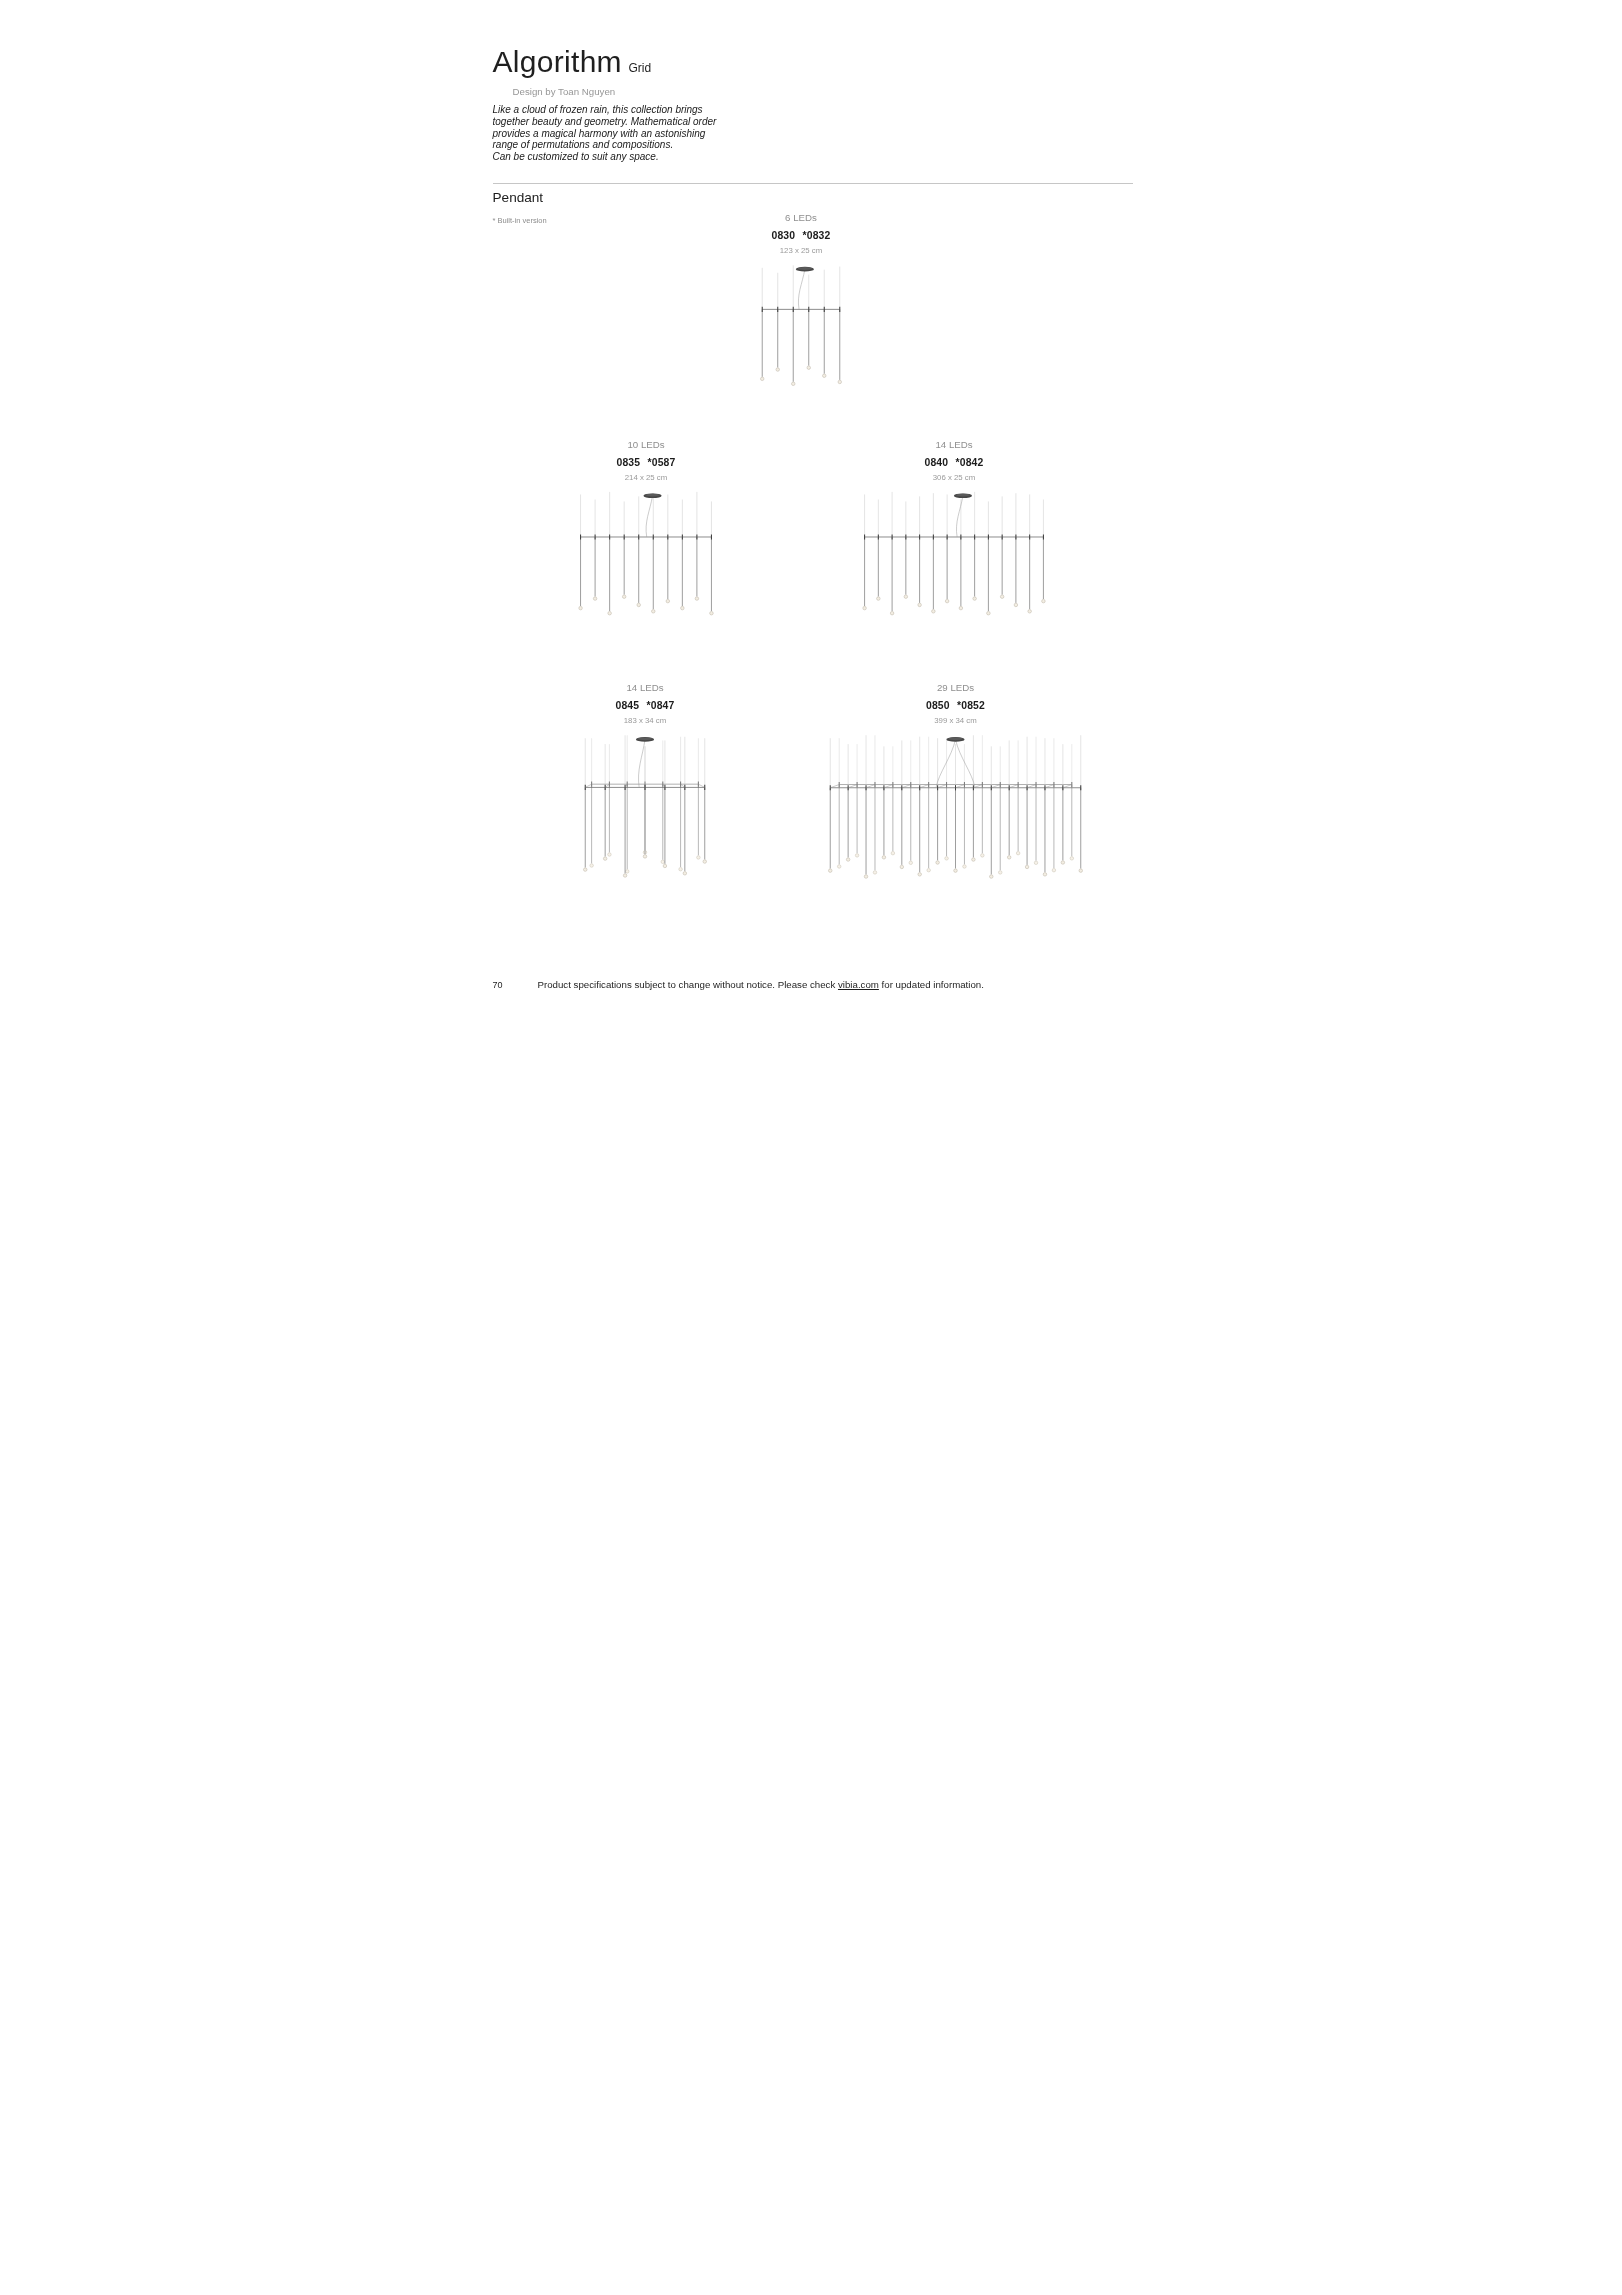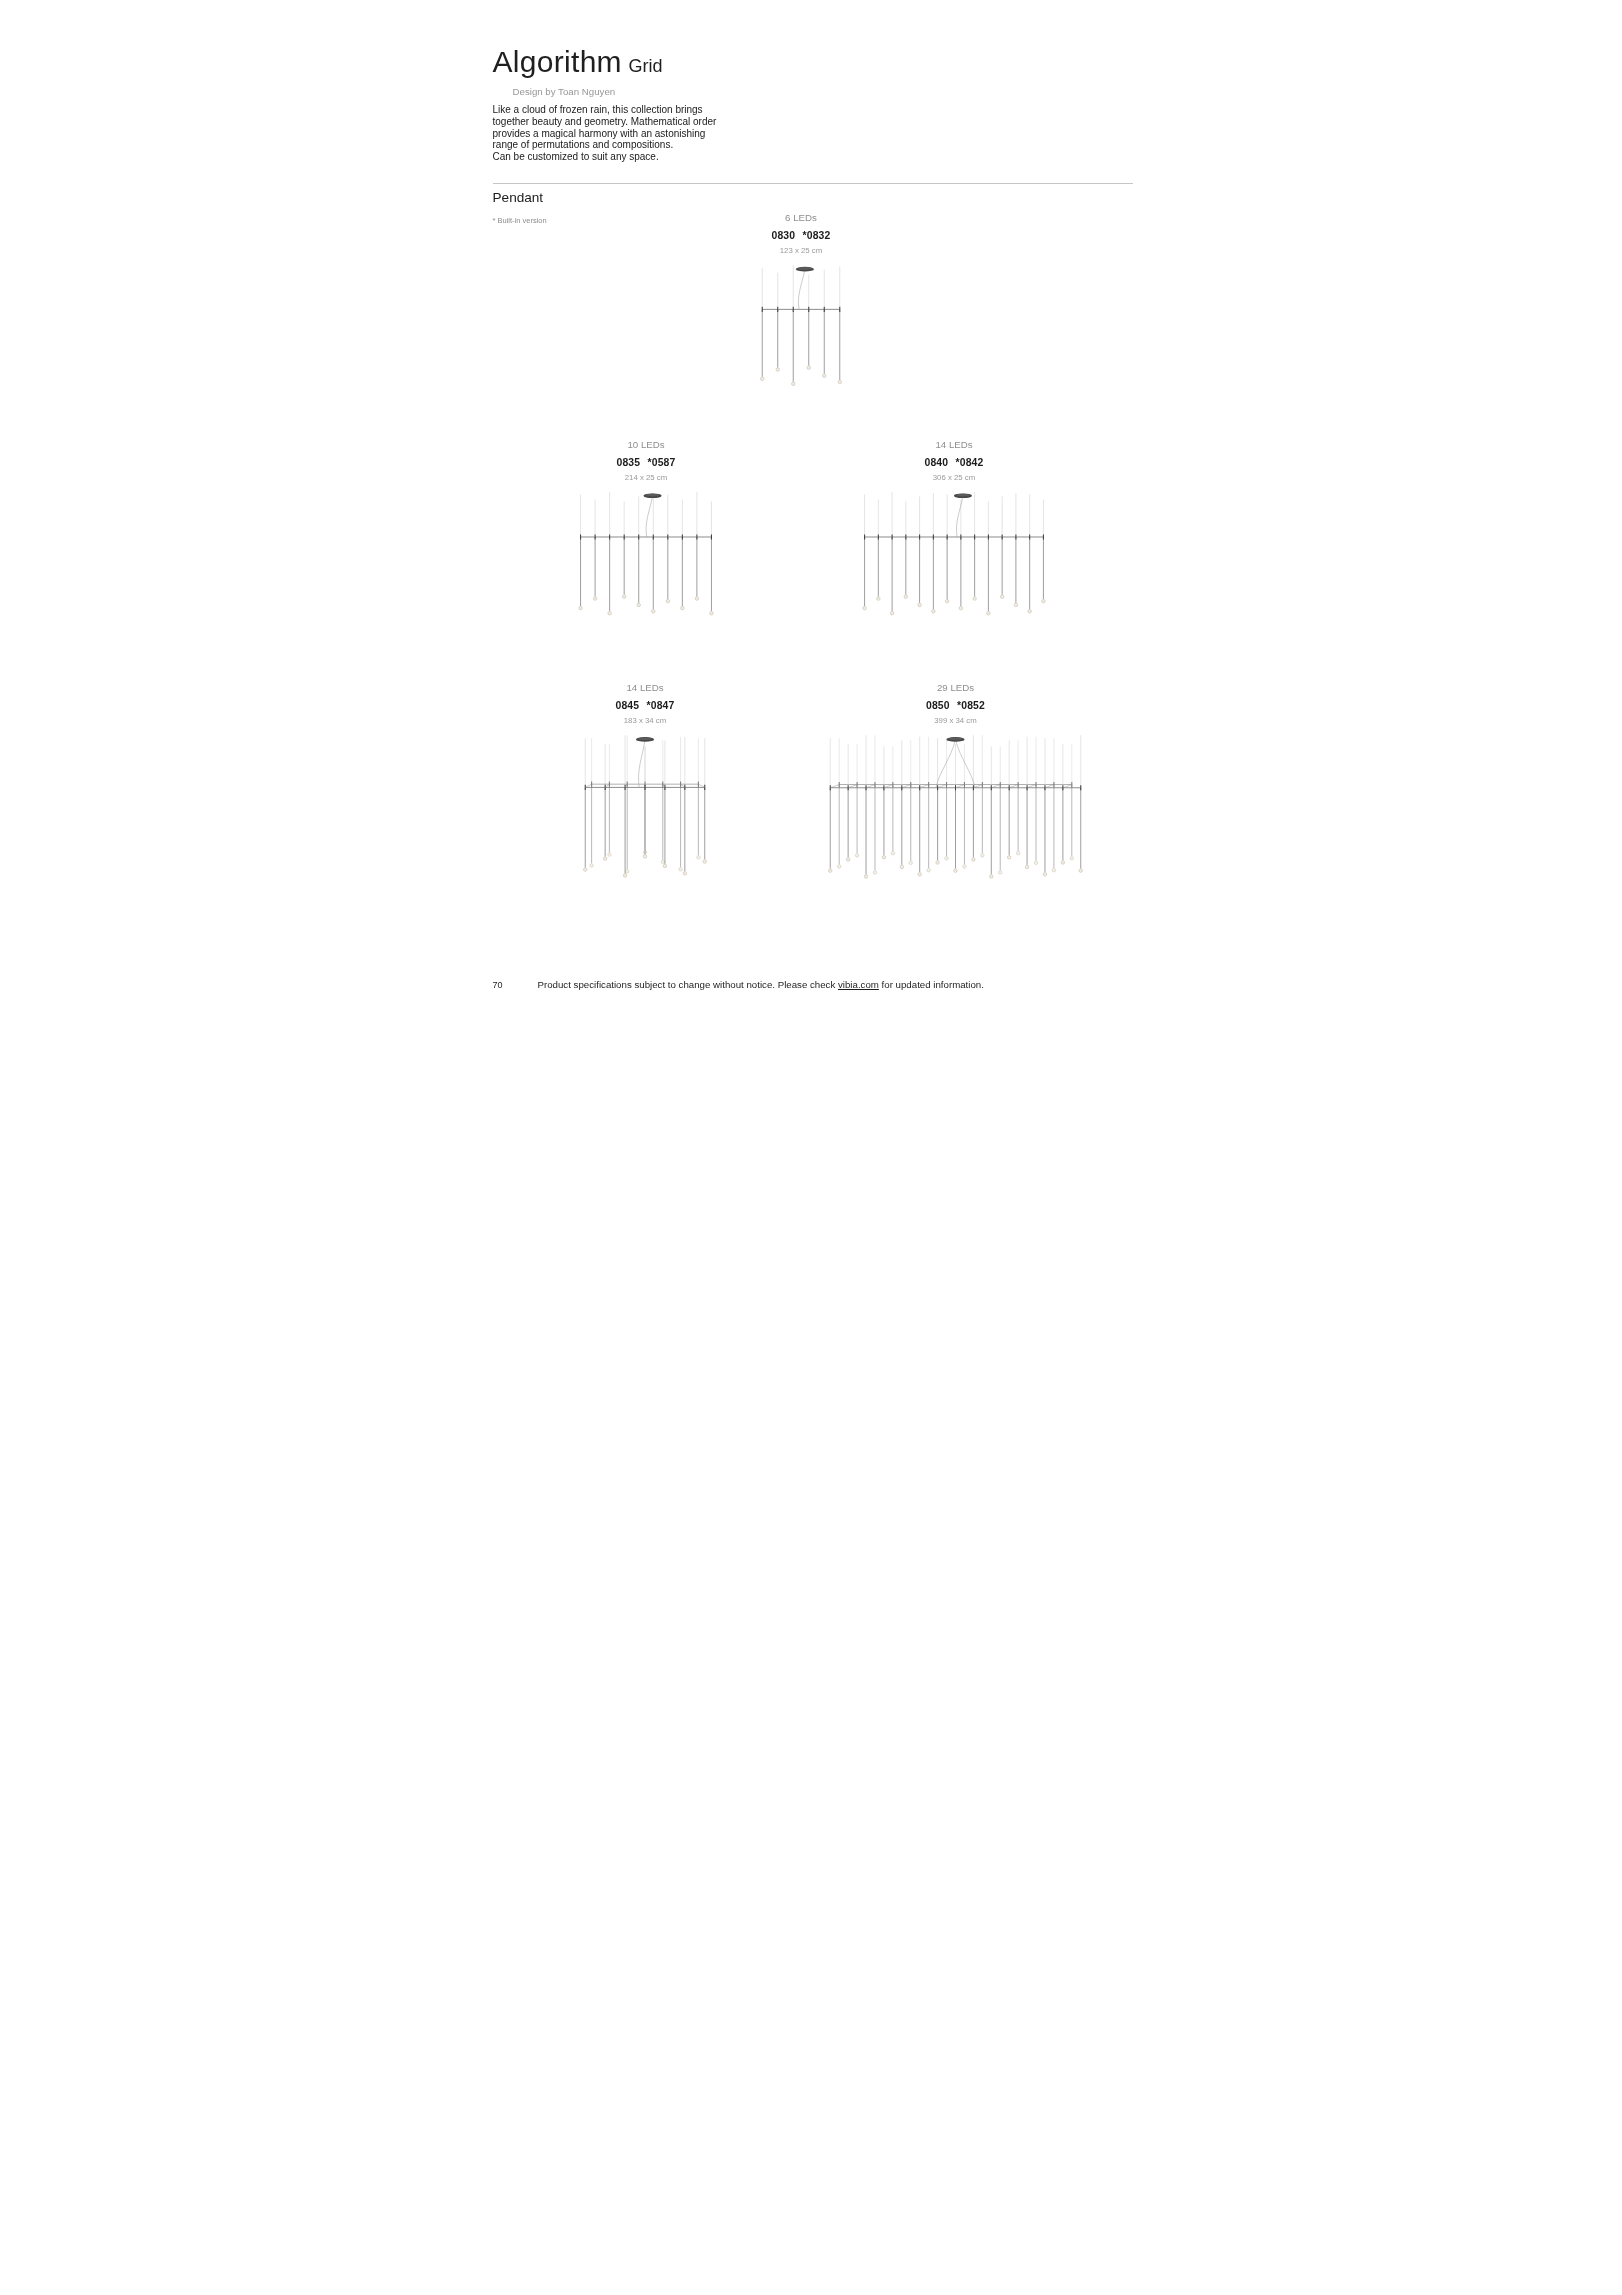--- a/index.html
+++ b/index.html
@@ -2,25 +2,25 @@
 <html style="font-size:10.4px"><head>
 <meta charset="utf-8">
 <style>
   * { margin:0; padding:0; box-sizing:border-box; }
   html,body { background:#ffffff; }
   body { font-family:"Liberation Sans", sans-serif; color:#1e1e1e; }
   .page { position:relative; width:715px; height:1011px; margin:0 auto; background:#ffffff; overflow:hidden; }
 
   .title-block { position:absolute; left:39px; top:45px; white-space:nowrap; }
   .title { font-size:30px; font-weight:300; letter-spacing:0.3px; color:#1f1f1f; }
-  .title-suffix { font-size:18px; font-weight:300; margin-left:6.5px; color:#1f1f1f; }
+  .title-suffix { font-size:12px; font-weight:300; margin-left:6.5px; color:#1f1f1f; }
 
   .designer { position:absolute; left:39px; top:86px; font-size:9.7px; color:#979797;margin-left:20px; }
 
-  .description { position:absolute; left:39px; top:104px; width:279px; font-size:10px; line-height:1.18; color:#202020; white-space:pre-line; }
+  .description { position:absolute; left:39px; top:104px; width:279px; font-size:10px; line-height:1.18; color:#202020; white-space:pre-line;font-style:italic; }
 
   .rule { position:absolute; left:39px; right:36px; top:183px; border-top:0.6px solid #c6c6c6; }
 
   .section { position:absolute; left:39px; top:190px; font-size:13.6px; font-weight:400; color:#1c1c1c; }
   .note { position:absolute; left:39px; top:216px; font-size:7.5px; color:#8d8d8d; }
 
   .product { position:absolute; text-align:center; }
   .product .leds { font-size:9.7px; color:#8f8f8f; margin-bottom:7.1px; }
   .product .models { font-size:10.4px; font-weight:bold; color:#1c1c1c; margin-bottom:4.5px; letter-spacing:0.2px; }
   .product .models .builtin { margin-left:7.1px; }

